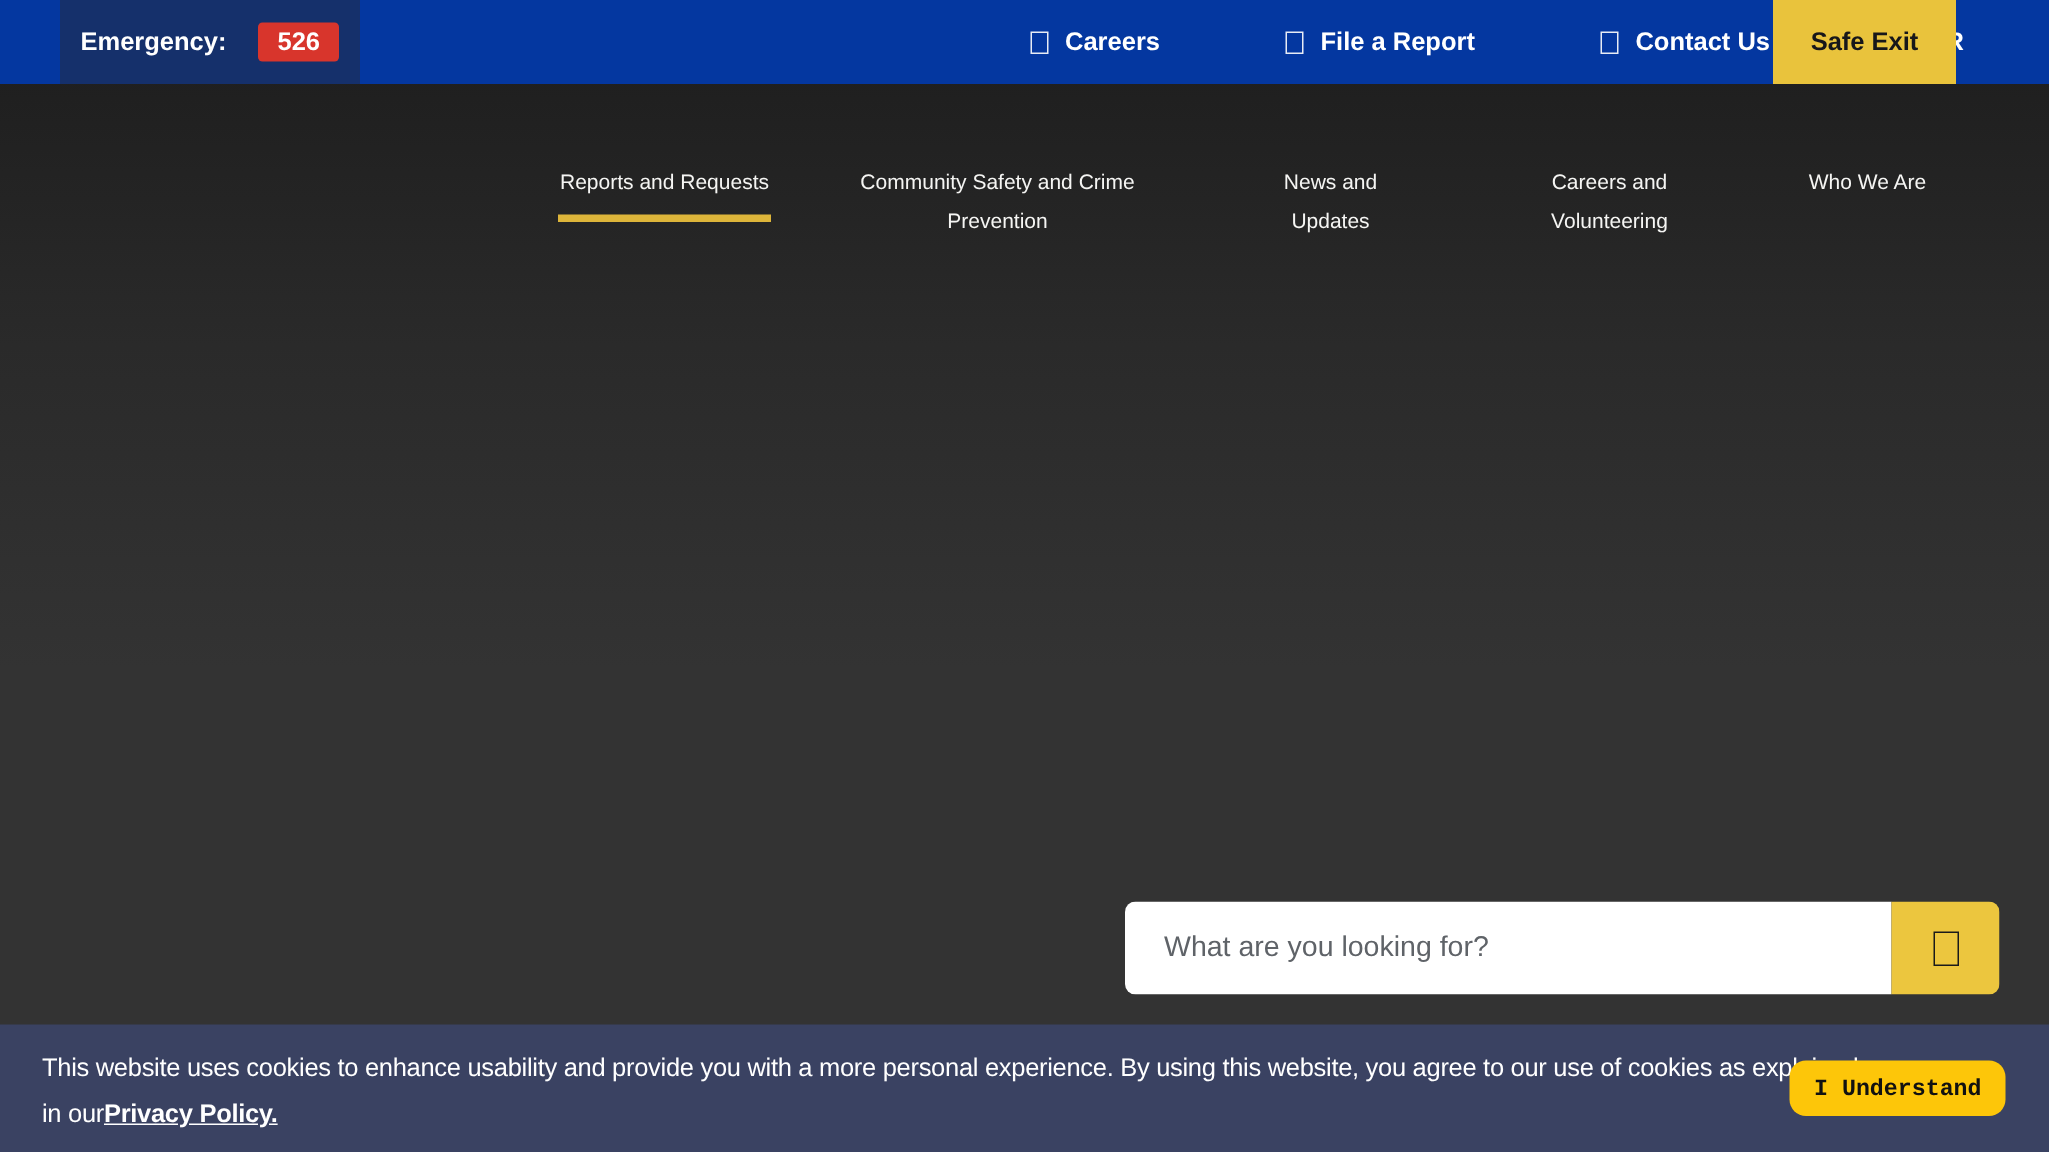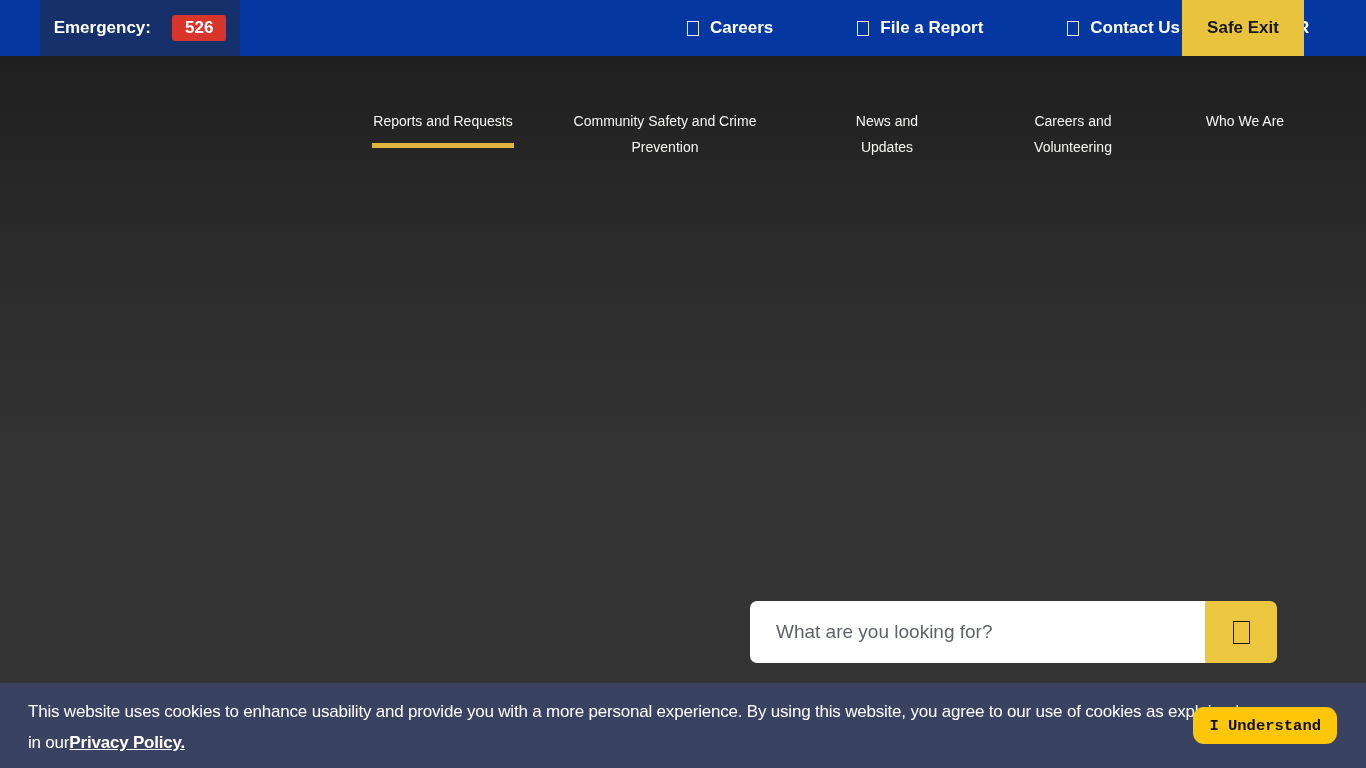--- a/index.html
+++ b/index.html
@@ -37,21 +37,21 @@
   .nav-item { position:absolute; top:92px; text-align:center; color:#f5f5f3; font-weight:normal;
               font-size:14px; line-height:26px; cursor:pointer;margin-top:16px; }
   .nav-1 { left:372px; width:142px; }
   .nav-2 { left:556px; width:218px; }
   .nav-3 { left:835px; width:104px; }
   .nav-4 { left:1008px; width:130px; }
   .nav-5 { left:1183px; width:124px; }
   .nav-underline { display:block; width:142px; height:5px; background:#ddb53a; margin-top:9px; }
 
   
-  .searchbar { position:absolute; left:750px; top:601px; width:527px; height:62px; display:flex;
+  .searchbar { position:absolute; left:750px; top:601px; width:583px; height:62px; display:flex;
                border-radius:7px; overflow:hidden; }
   .search-input { flex:1; border:none; outline:none; background:#fff; padding:0 26px; font-size:19px;
                   color:#333; font-family:"Liberation Sans",sans-serif; }
   .search-input::placeholder { color:#5f6368; opacity:1; }
   .search-btn { width:72px; background:#ecc63e; border:none; cursor:pointer;
                 display:flex; align-items:center; justify-content:center; }
   .tofu-dark { display:inline-block; width:17px; height:23px; border:1.8px solid #1a1a1a; }
 
   
   .cookie { position:absolute; left:0; top:683px; width:1366px; height:85px; background:#3a4262; }

